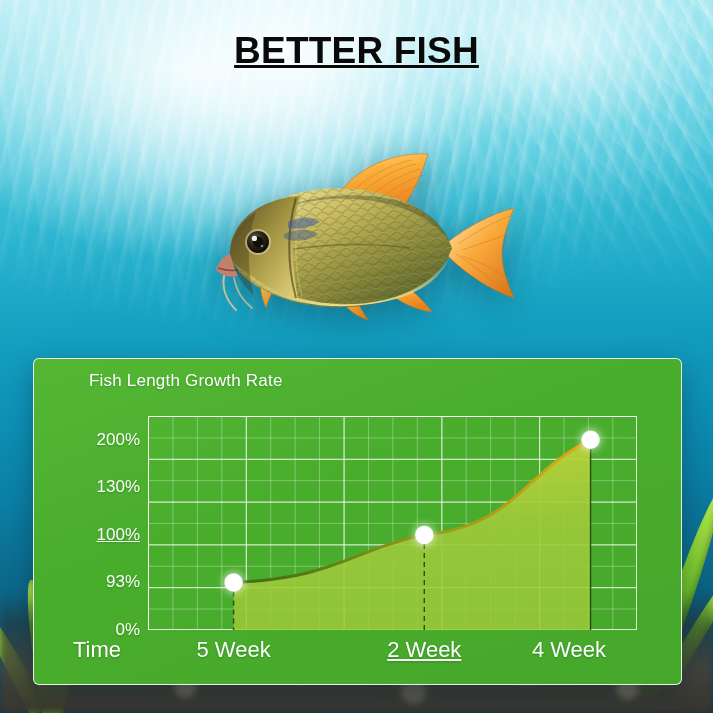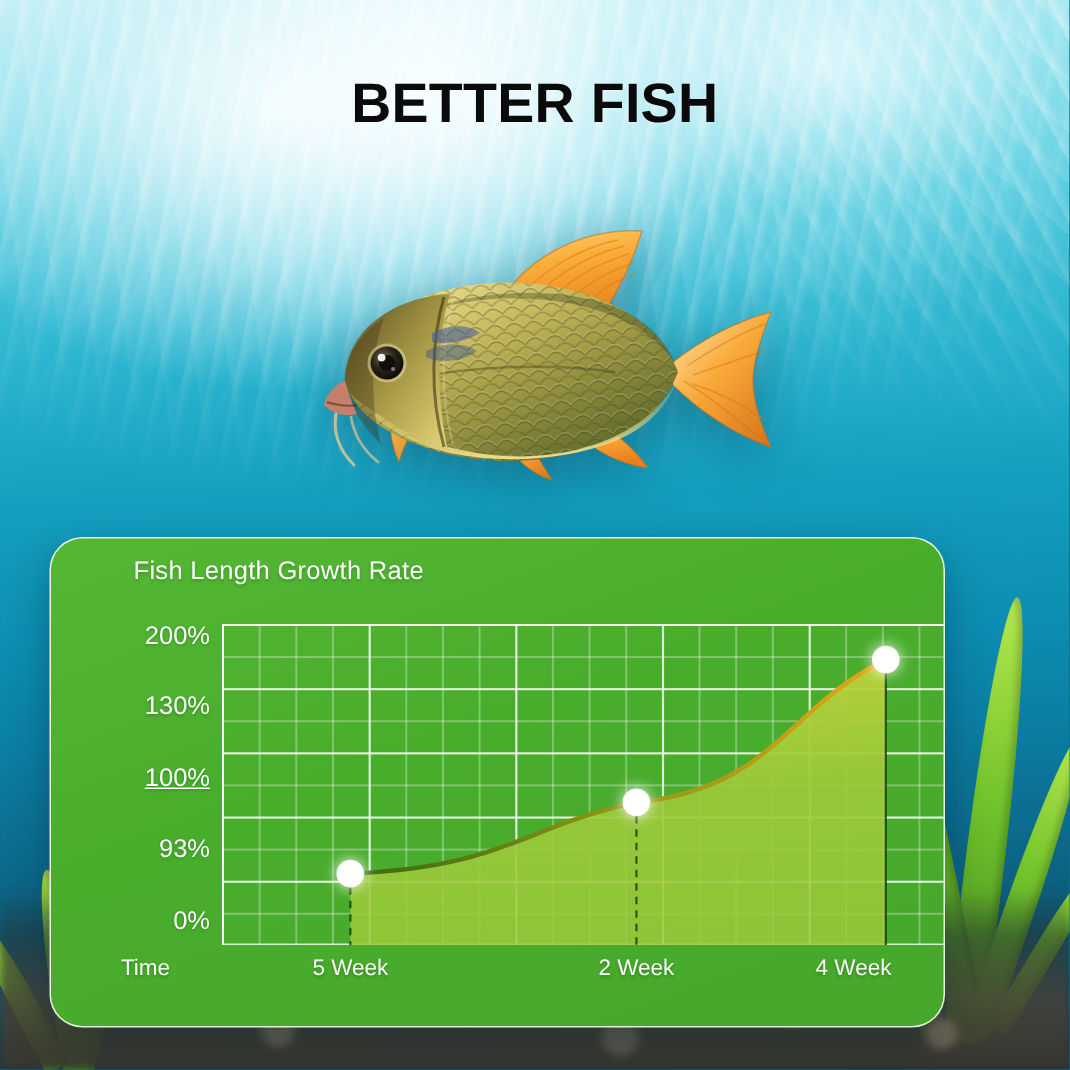--- a/index.html
+++ b/index.html
@@ -85,28 +85,28 @@
     position:absolute; left:0; right:0; top:28px;
     text-align:center;
     color:#0a0a0a;
     font-weight:bold;
     font-size:37px;
     line-height:34px;
     letter-spacing:.2px;
     text-shadow:0 1px 2px rgba(255,255,255,.35);
     z-index:6;
   }
-  #headline .l2 { display:block; margin-top:24px; }
+  #headline .l2 { display:block; margin-top:6px;text-decoration:underline; }
 
   
   #chart-card {
     position:absolute;
-    left:33px; top:358px; width:597px; height:327px;
+    left:33px; top:358px; width:649px; height:327px;
     background:linear-gradient(160deg,#54b734 0%, #49ad2c 42%, #46a82b 100%);
-    border-radius:22px;
+    border-radius:6px;
     border:1px solid rgba(255,255,255,.85);
     box-shadow:0 10px 26px rgba(0,30,40,.35);
     z-index:5;
     overflow:hidden;
   }
   #chart-title {
     position:absolute; left:55px; top:12px;
     color:#ffffff; font-size:17px; letter-spacing:.2px;
     text-shadow:0 1px 2px rgba(0,50,0,.25);
   }
@@ -139,24 +139,24 @@
     pointer-events:none;
   }
 
   #series-svg { position:absolute; inset:0; overflow:visible; }
 
   .y-label {
     position:absolute; right:0; color:#fdfdfd; font-size:17px;
     transform:translateY(-50%); white-space:nowrap;
     text-shadow:0 1px 2px rgba(0,60,0,.3);
   }
-  #y-axis { position:absolute; left:0; top:41px; width:106px; height:214px; }
+  #y-axis { position:absolute; left:0; top:57px; width:106px; height:214px; }
 
   .x-label {
-    position:absolute; color:#fdfdfd; font-size:15px;
+    position:absolute; color:#fdfdfd; font-size:22px;
     transform:translateX(-50%); white-space:nowrap;
     text-shadow:0 1px 2px rgba(0,60,0,.3);
   }
   #x-axis { position:absolute; left:0; top:278px; width:649px; height:28px; }
 
   .marker-dot { filter:drop-shadow(0 0 5px rgba(255,255,255,.95)); }
 </style>
 </head>
 <body>
 
@@ -329,16 +329,16 @@
         <line x1="276.28499999999997" y1="118.8888888888889" x2="276.28499999999997" y2="214" stroke="rgba(25,60,10,.85)" stroke-width="1.4" stroke-dasharray="5 4"></line>
         <circle cx="276.28499999999997" cy="118.8888888888889" r="8.5" fill="#ffffff" stroke="rgba(255,255,255,.9)" stroke-width="1.5" class="marker-dot"></circle>
         <line x1="442.545" y1="23.7777777777778" x2="442.545" y2="214" stroke="rgba(25,60,10,.85)" stroke-width="1.4" stroke-dasharray="0"></line>
         <circle cx="442.545" cy="23.7777777777778" r="8.5" fill="#ffffff" stroke="rgba(255,255,255,.9)" stroke-width="1.5" class="marker-dot"></circle>
       </svg>
   </div>
 
   <div id="x-axis">
       <div class="x-label" style="left: 63px;">Time</div>
       <div class="x-label" style="left: 199.575px;">5 Week</div>
-      <div class="x-label" style="left: 390.285px;">2 Week</div>
+      <div class="x-label" style="left: 390.285px; text-decoration: underline;">2 Week</div>
       <div class="x-label" style="left: 535px;">4 Week</div>
     </div>
 </div>
 
 </body></html>

